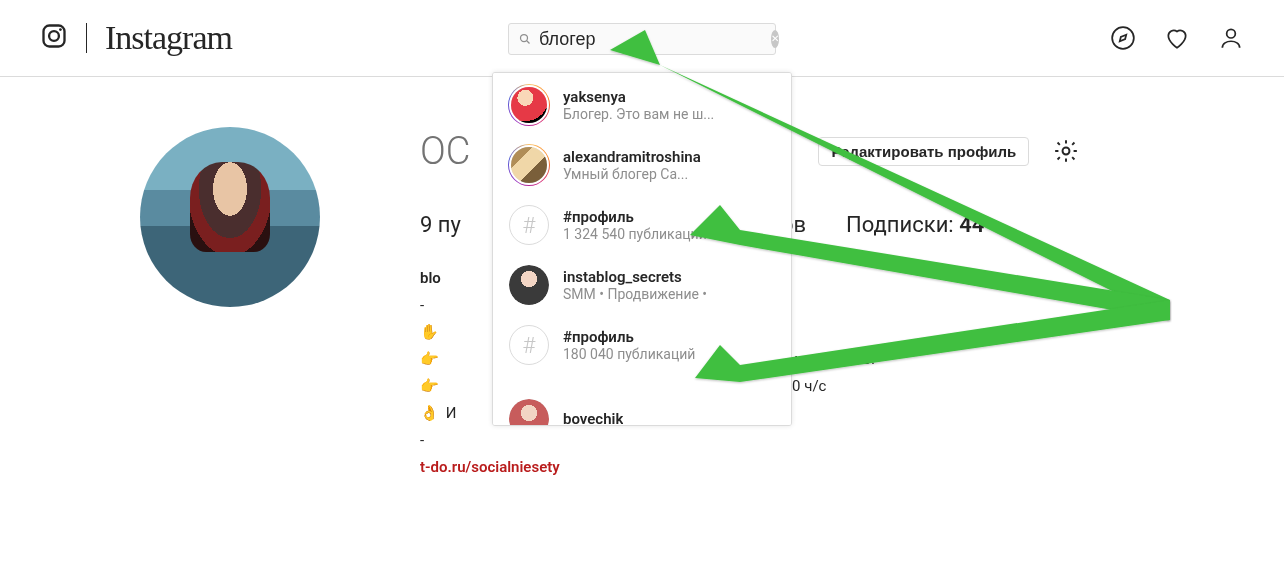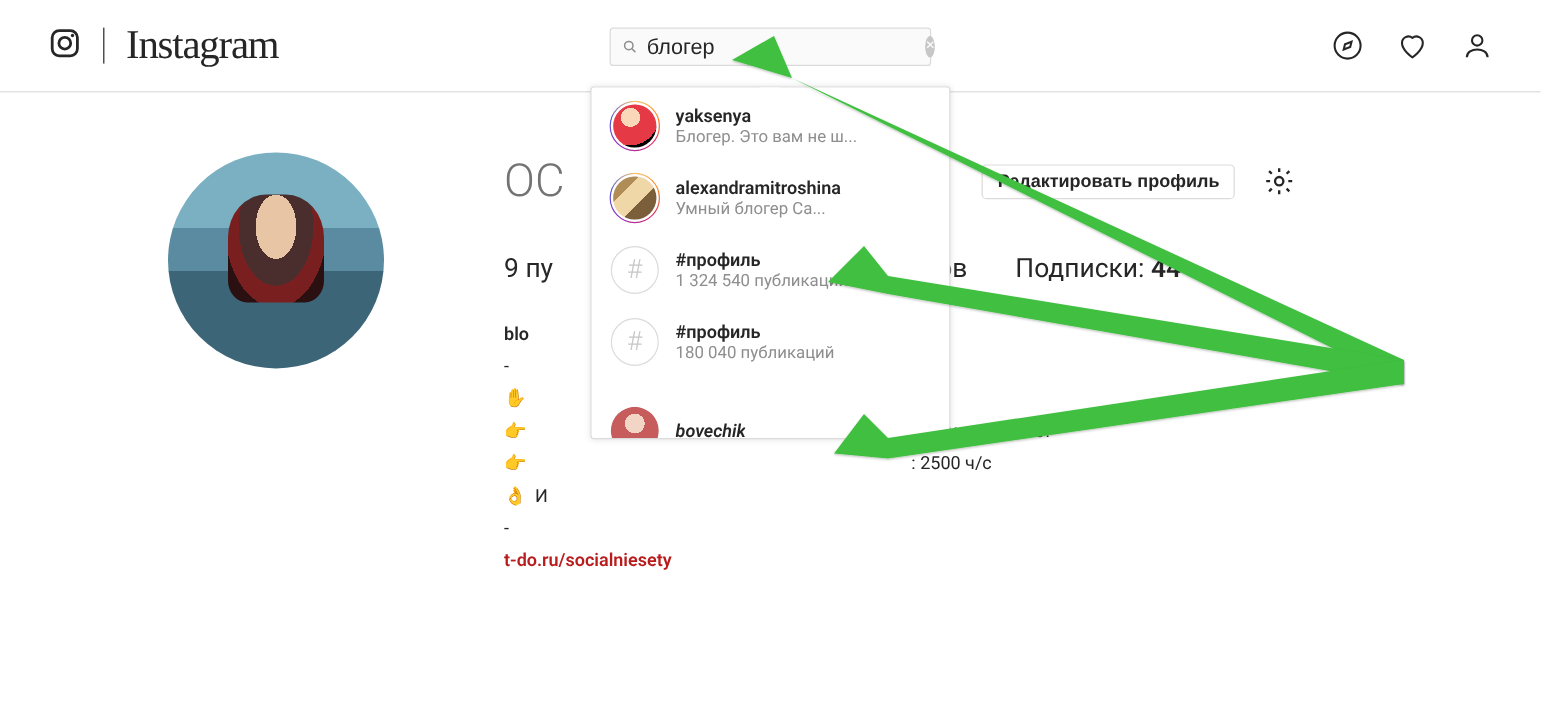--- a/index.html
+++ b/index.html
@@ -372,27 +372,36 @@
       </div>
     </div>
     <div class="result">
       <div class="hash-avatar">#</div>
       <div class="result-text">
         <div class="result-title">#профиль</div>
         <div class="result-sub">1 324 540 публикаций</div>
       </div>
     </div>
     <div class="result">
+      <div class="avatar">
+          <div class="avatar-inner av-insta"></div>
+        </div>
+      <div class="result-text">
+        <div class="result-title">instablog_secrets</div>
+        <div class="result-sub">SMM • Продвижение •</div>
+      </div>
+    </div>
+    <div class="result">
       <div class="hash-avatar">#</div>
       <div class="result-text">
         <div class="result-title">#профиль</div>
         <div class="result-sub">180 040 публикаций</div>
       </div>
     </div>
-    <div class="result" style="padding-bottom:0;font-style:italic;">
+    <div class="result" style="padding-bottom:0;">
       <div class="avatar" style="transform:translateY(14px)">
           <div class="avatar-inner av-bov"></div>
         </div>
       <div class="result-text" style="transform:translateY(14px)">
         <div class="result-title">bovechik</div>
       </div>
     </div>
   </div>
 </div>
 

